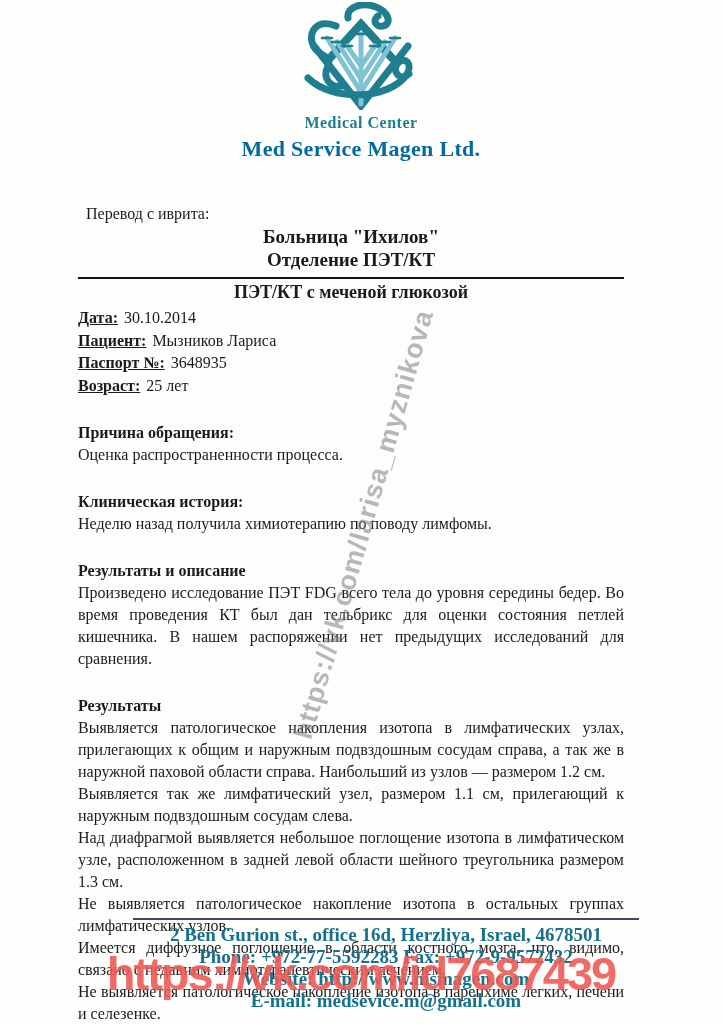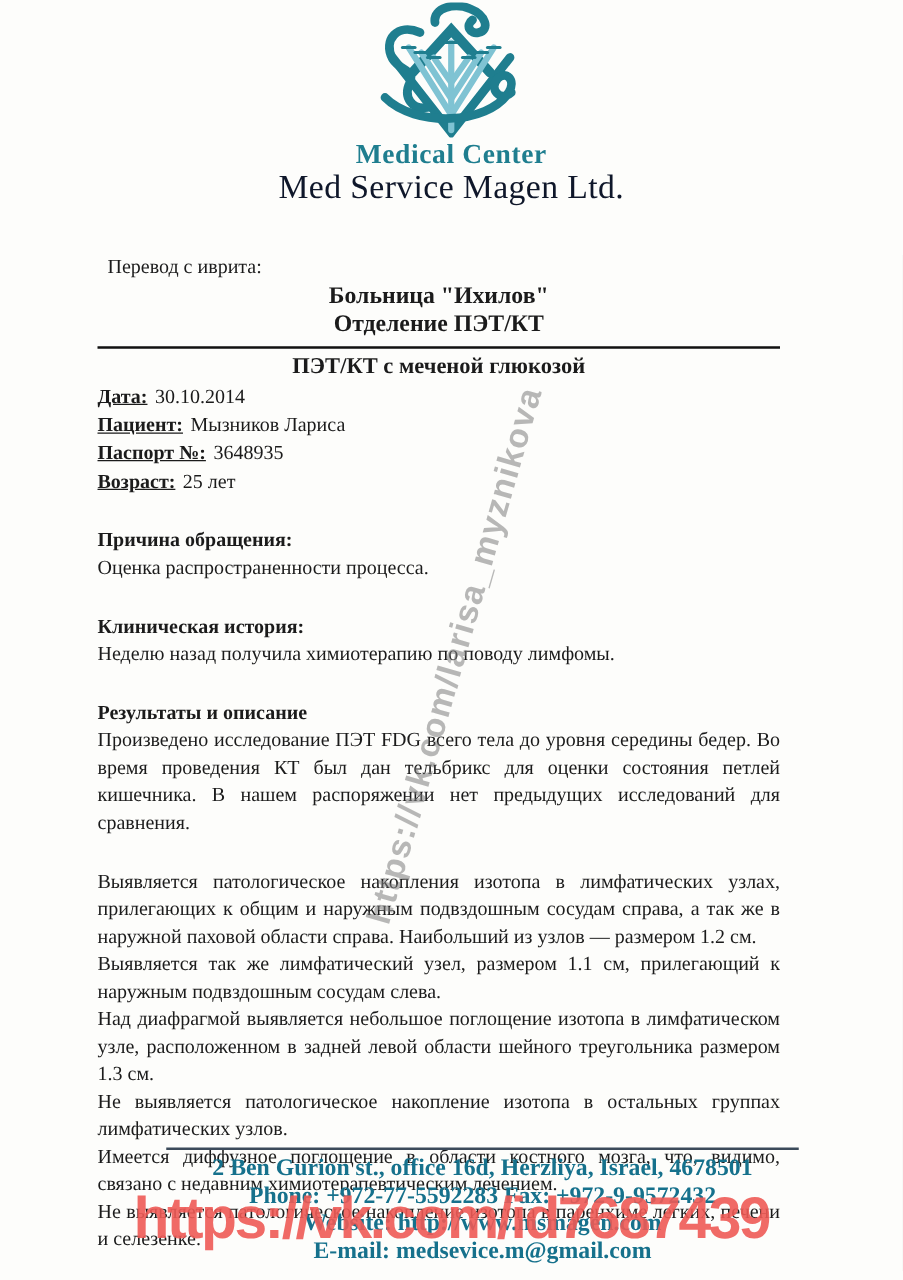--- a/index.html
+++ b/index.html
@@ -16,25 +16,25 @@
     color:#1b1b1b;
   }
 
   
   .logo-wrap{
     position:absolute;top:2px;left:0;width:722px;
     text-align:center;
   }
   .logo-svg{display:block;margin:0 auto;}
   .logo-title{
-    color:#1f7e8f;font-weight:bold;font-size:22px;line-height:26px;
+    color:#1f7e8f;font-weight:bold;font-size:16px;line-height:26px;
     letter-spacing:.5px;
   }
   .logo-subtitle{
-    color:#0f172a;font-weight:normal;font-size:27px;line-height:26px;
+    color:#0369a1;font-weight:bold;font-size:22px;line-height:26px;
     letter-spacing:.3px;
   }
 
   
   .doc{
     position:absolute;left:78px;top:203px;width:546px;
     font-size:16px;line-height:22px;
   }
   .intro-note{margin:0 0 0 8px;}
   .title-line{font-weight:bold;font-size:19px;text-align:center;line-height:23px;}
@@ -150,20 +150,21 @@
       <div class="sec-head">Клиническая история:</div>
       <p>Неделю назад получила химиотерапию по поводу лимфомы.</p>
     </div>
 
     <div class="section">
       <div class="sec-head">Результаты и описание</div>
       <p>Произведено исследование ПЭТ FDG всего тела до уровня середины бедер. Во время проведения КТ был дан тельбрикс для оценки состояния петлей кишечника. В нашем распоряжении нет предыдущих исследований для сравнения.</p>
     </div>
 
     <div class="section">
+      <div class="sec-head">Результаты</div>
       <p>Выявляется патологическое накопления изотопа в лимфатических узлах, прилегающих к общим и наружным подвздошным сосудам справа, а так же в наружной паховой области справа. Наибольший из узлов — размером 1.2 см.</p>
       <p>Выявляется так же лимфатический узел, размером 1.1 см, прилегающий к наружным подвздошным сосудам слева.</p>
       <p>Над диафрагмой выявляется небольшое поглощение изотопа в лимфатическом узле, расположенном в задней левой области шейного треугольника размером 1.3 см.</p>
       <p>Не выявляется патологическое накопление изотопа в остальных группах лимфатических узлов.</p>
       <p>Имеется диффузное поглощение в области костного мозга, что, видимо, связано с недавним химиотерапевтическим лечением.</p>
       <p>Не выявляется патологическое накопление изотопа в паренхиме легких, печени и селезенке.</p>
     </div>
   </div>
 
   <div class="footer">

